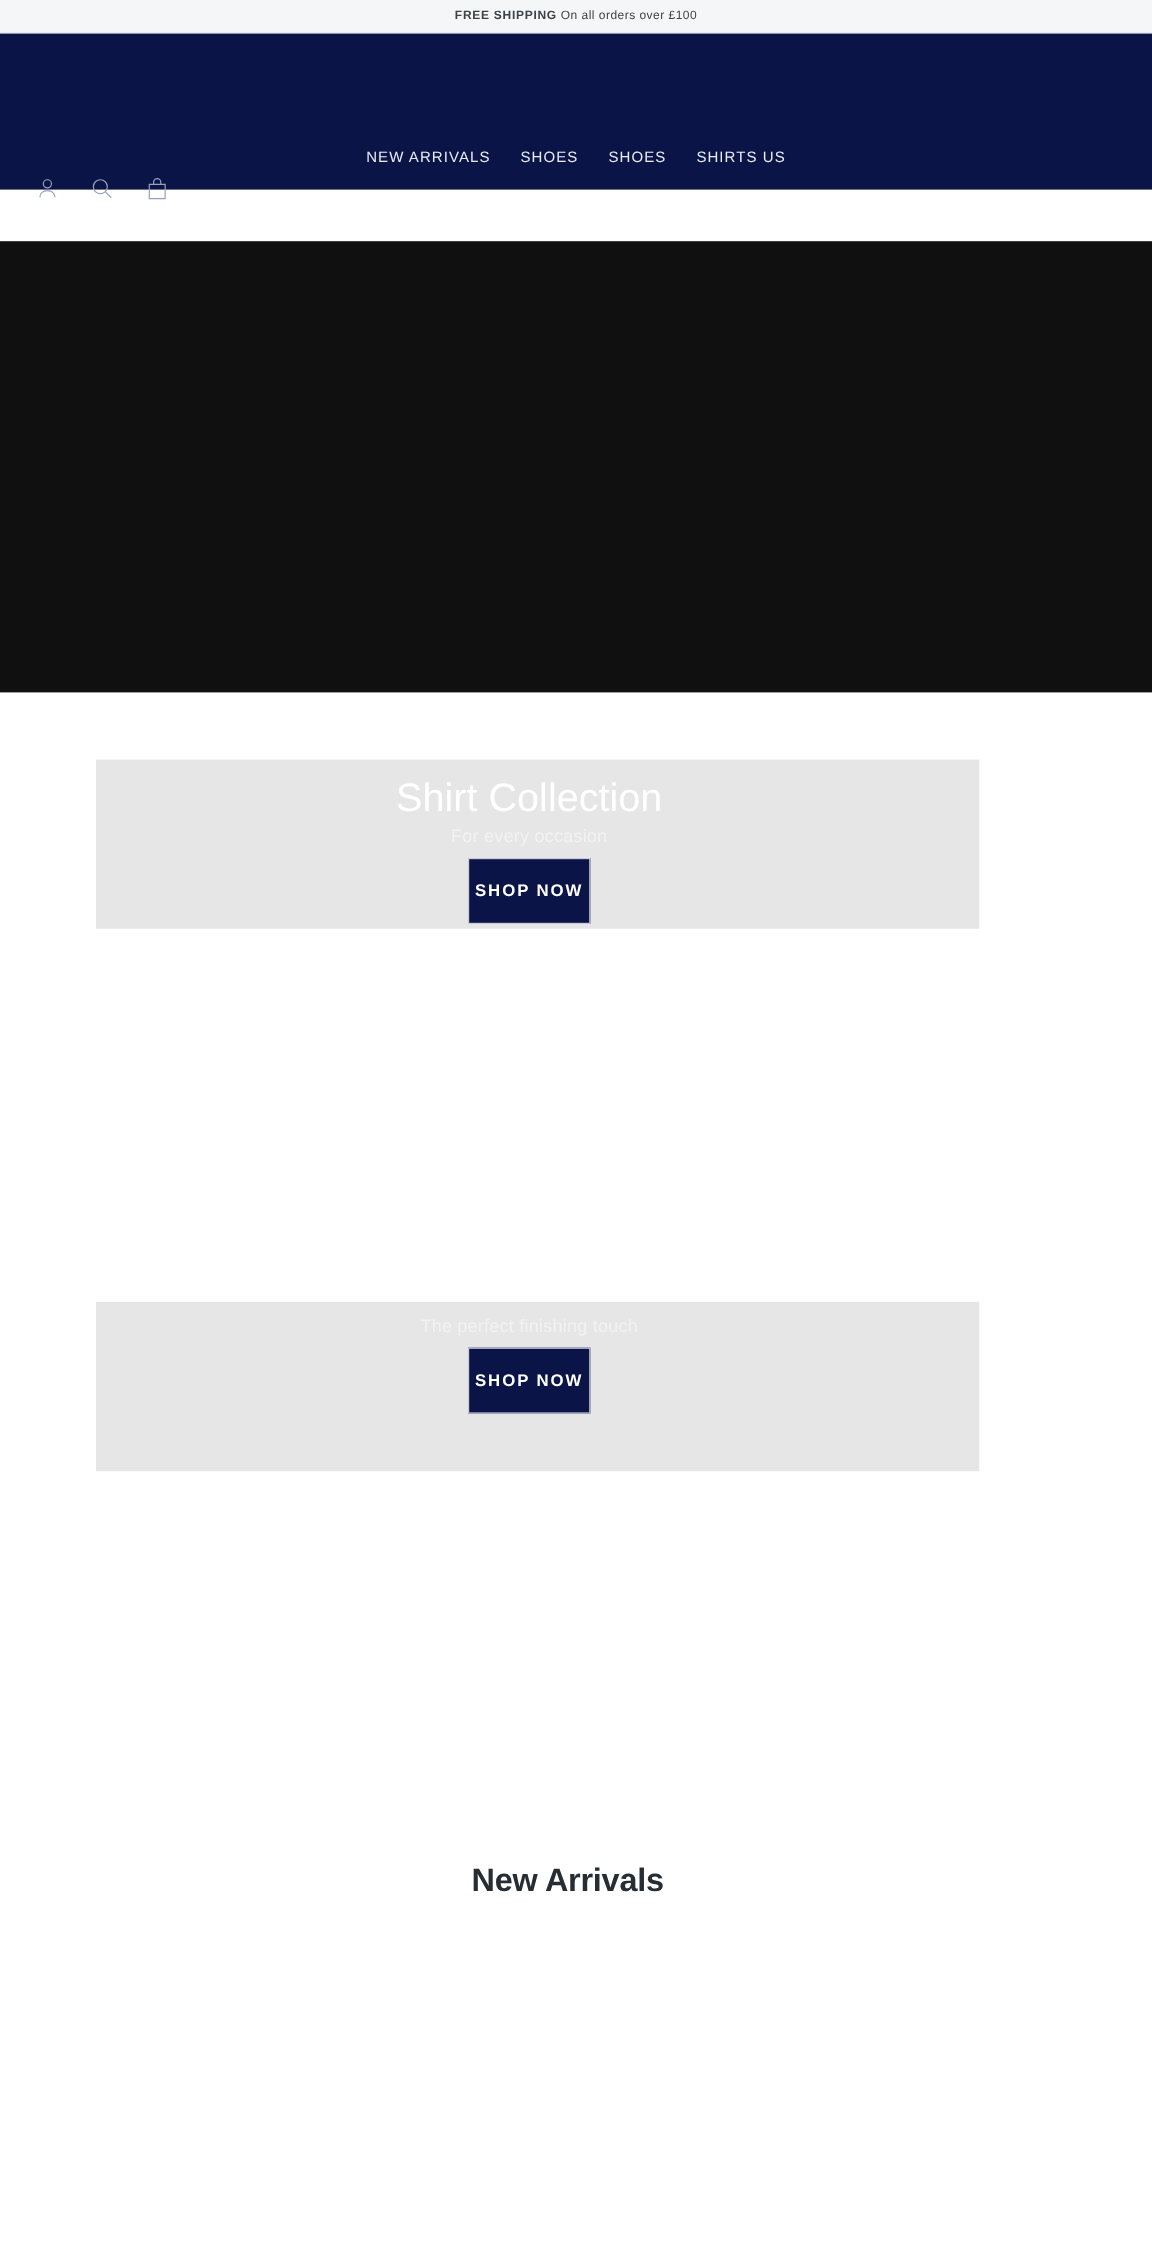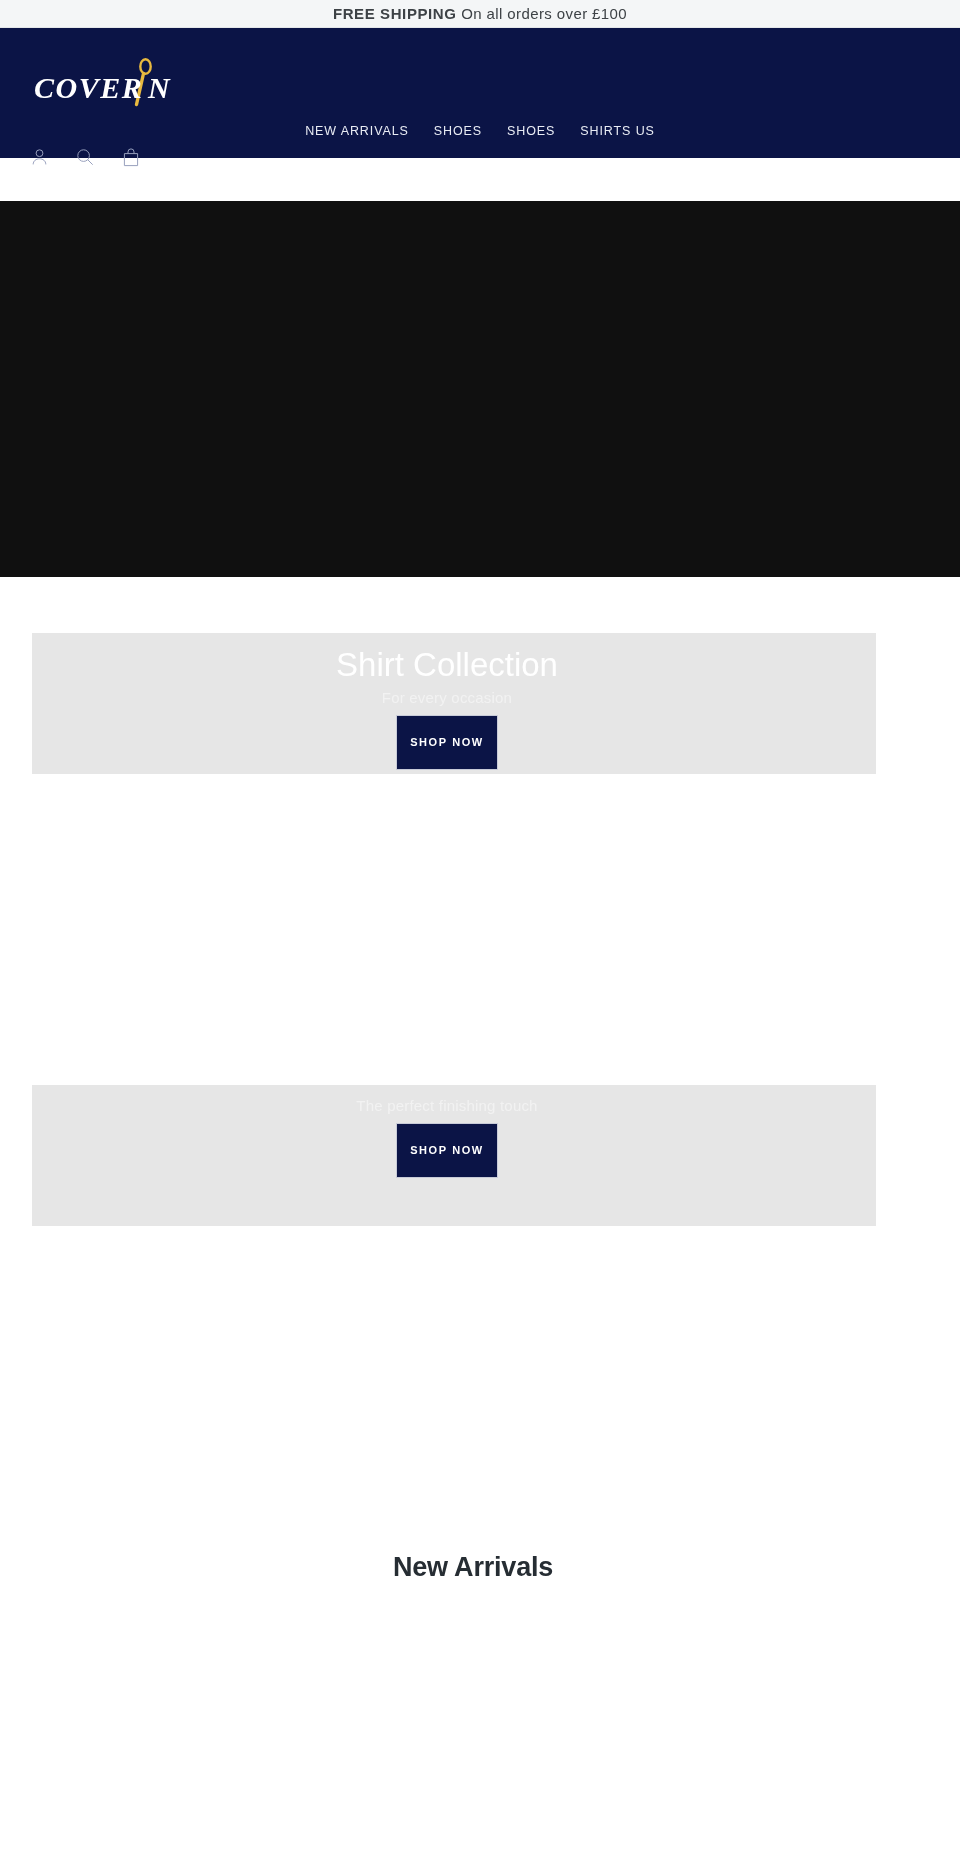--- a/index.html
+++ b/index.html
@@ -20,21 +20,21 @@
   
   .announcement-bar {
     height: 28px;
     background: #f4f6f7;
     border-bottom: 1px solid #e4e7e9;
     display: flex;
     align-items: center;
     justify-content: center;
   }
   .announcement-text {
-    font-size: 15px;
+    font-size: 10px;
     color: #3d4246;
     letter-spacing: .4px;
     white-space: nowrap;
   }
   .announcement-text .strong {
     font-weight: 700;
     letter-spacing: .6px;
   }
 
   
@@ -101,27 +101,28 @@
   }
 
   
   .collection-section {
     padding: 0 0 0 32px;
   }
   .collection-spacer-top  { height: 56px; }
 
   .collection-card {
     position: relative;
-    width: 844px;
+    width: 736px;
     height: 141px;
     background: #e6e6e6;
     display: flex;
     flex-direction: column;
     align-items: center;
     justify-content: flex-start;
+    margin-left: 48px;
   }
   .collection-inner {
     width: 100%;
     display: flex;
     flex-direction: column;
     align-items: center;
     padding-top: 10px;
     transform: translateX(-7px);
   }
   .collection-title {
@@ -141,21 +142,21 @@
     white-space: nowrap;
   }
   .shop-now-btn {
     margin-top: 6px;
     width: 102px;
     min-height: 55px;
     background: #0b1446;
     color: #ffffff;
     border: 1px solid #c8cbd8;
     font-family: "Liberation Sans", sans-serif;
-    font-size: 11px;
+    font-size: 14px;
     font-weight: 700;
     letter-spacing: 1.6px;
     line-height: 23px;
     display: flex;
     align-items: center;
     justify-content: center;
     cursor: pointer;
     text-align: center;
   }
 
@@ -182,31 +183,20 @@
 <body>
 
 <div class="announcement-bar">
   <div class="announcement-text">
     <span class="strong">FREE SHIPPING</span><span> On all orders over £100</span>
   </div>
 </div>
 
 <header class="site-header">
 
-  <a class="logo-wrap" href="#">
-    <svg class="logo-svg" width="160" height="56" viewBox="0 0 160 56" aria-hidden="true">
-
-      <ellipse cx="119.5" cy="8.5" rx="5.2" ry="7.2" fill="none" stroke="#e8b93f" stroke-width="2.4"></ellipse>
-
-      <path d="M117.5 15.5 L110.5 46.5" stroke="#e8b93f" stroke-width="3.4" stroke-linecap="round"></path>
-
-      <text x="8" y="40" font-family="'Liberation Serif', serif" font-size="30" font-style="italic" font-weight="700" fill="#ffffff" letter-spacing="1.5">COVER</text>
-      <text x="122" y="40" font-family="'Liberation Serif', serif" font-size="30" font-style="italic" font-weight="700" fill="#ffffff" letter-spacing="1.5">N</text>
-    </svg>
-  </a>
 
   <nav class="main-nav">
     <a class="nav-link" href="#">NEW ARRIVALS</a>
     <a class="nav-link" href="#">SHOES</a>
     <a class="nav-link" href="#">SHOES</a>
     <a class="nav-link" href="#">SHIRTS US</a>
   </nav>
 
   <div class="header-icons">
 

